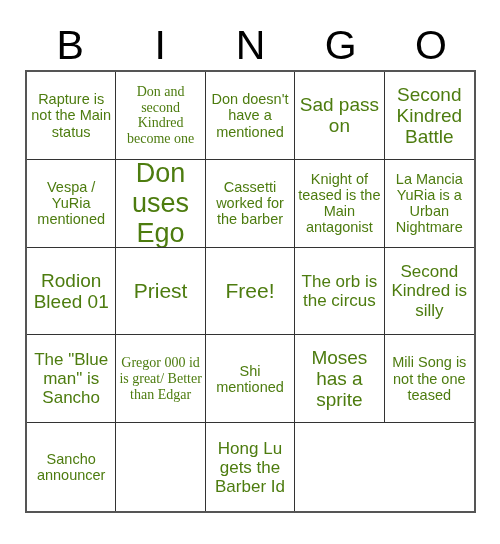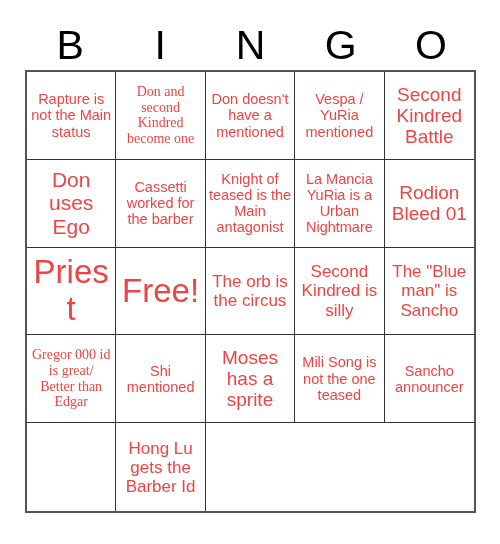--- a/index.html
+++ b/index.html
@@ -59,40 +59,40 @@
   }
   .cell {
     box-sizing: border-box;
     border-right: 1px solid #333333;
     border-bottom: 1px solid #333333;
     display: flex;
     align-items: center;
     justify-content: center;
     text-align: center;
     padding: 2px 3px;
-    color: #ef4444;
+    color: #4d7c0f;
     overflow: hidden;
     background: #ffffff;
   }
   .cell:nth-child(5n) { border-right: none; }
   .cell:nth-child(n+21) { border-bottom: none; }
 
   .cell-text {
     display: block;
     width: 100%;
     line-height: 1.12;
     word-wrap: break-word;
   }
   
   .fs-xs  { font-size: 14px; font-family: Liberation Serif, serif; }
   .fs-sm  { font-size: 14.5px; }
   .fs-md  { font-size: 17px; }
   .fs-lg  { font-size: 19px; }
-  .fs-xl  { font-size: 21px; }
-  .fs-xxl { font-size: 33px; }
+  .fs-xl  { font-size: 27px; }
+  .fs-xxl { font-size: 21px; }
 </style>
 </head>
 <body>
 
 <div id="card">
 
   <div id="header-row">
     <div class="header-cell">B</div>
     <div class="header-cell">I</div>
     <div class="header-cell">N</div>
@@ -104,24 +104,27 @@
       <div class="cell">
         <span class="cell-text fs-sm">Rapture is not the Main status</span>
       </div>
       <div class="cell">
         <span class="cell-text fs-xs">Don and second Kindred become one</span>
       </div>
       <div class="cell">
         <span class="cell-text fs-sm">Don doesn't have a mentioned</span>
       </div>
       <div class="cell">
-        <span class="cell-text fs-sm">Vespa / YuRia mentioned</span>
+        <span class="cell-text fs-lg">Sad pass on</span>
       </div>
       <div class="cell">
         <span class="cell-text fs-lg">Second Kindred Battle</span>
+      </div>
+      <div class="cell">
+        <span class="cell-text fs-sm">Vespa / YuRia mentioned</span>
       </div>
       <div class="cell">
         <span class="cell-text fs-xl">Don uses Ego</span>
       </div>
       <div class="cell">
         <span class="cell-text fs-sm">Cassetti worked for the barber</span>
       </div>
       <div class="cell">
         <span class="cell-text fs-sm">Knight of teased is the Main antagonist</span>
       </div>

